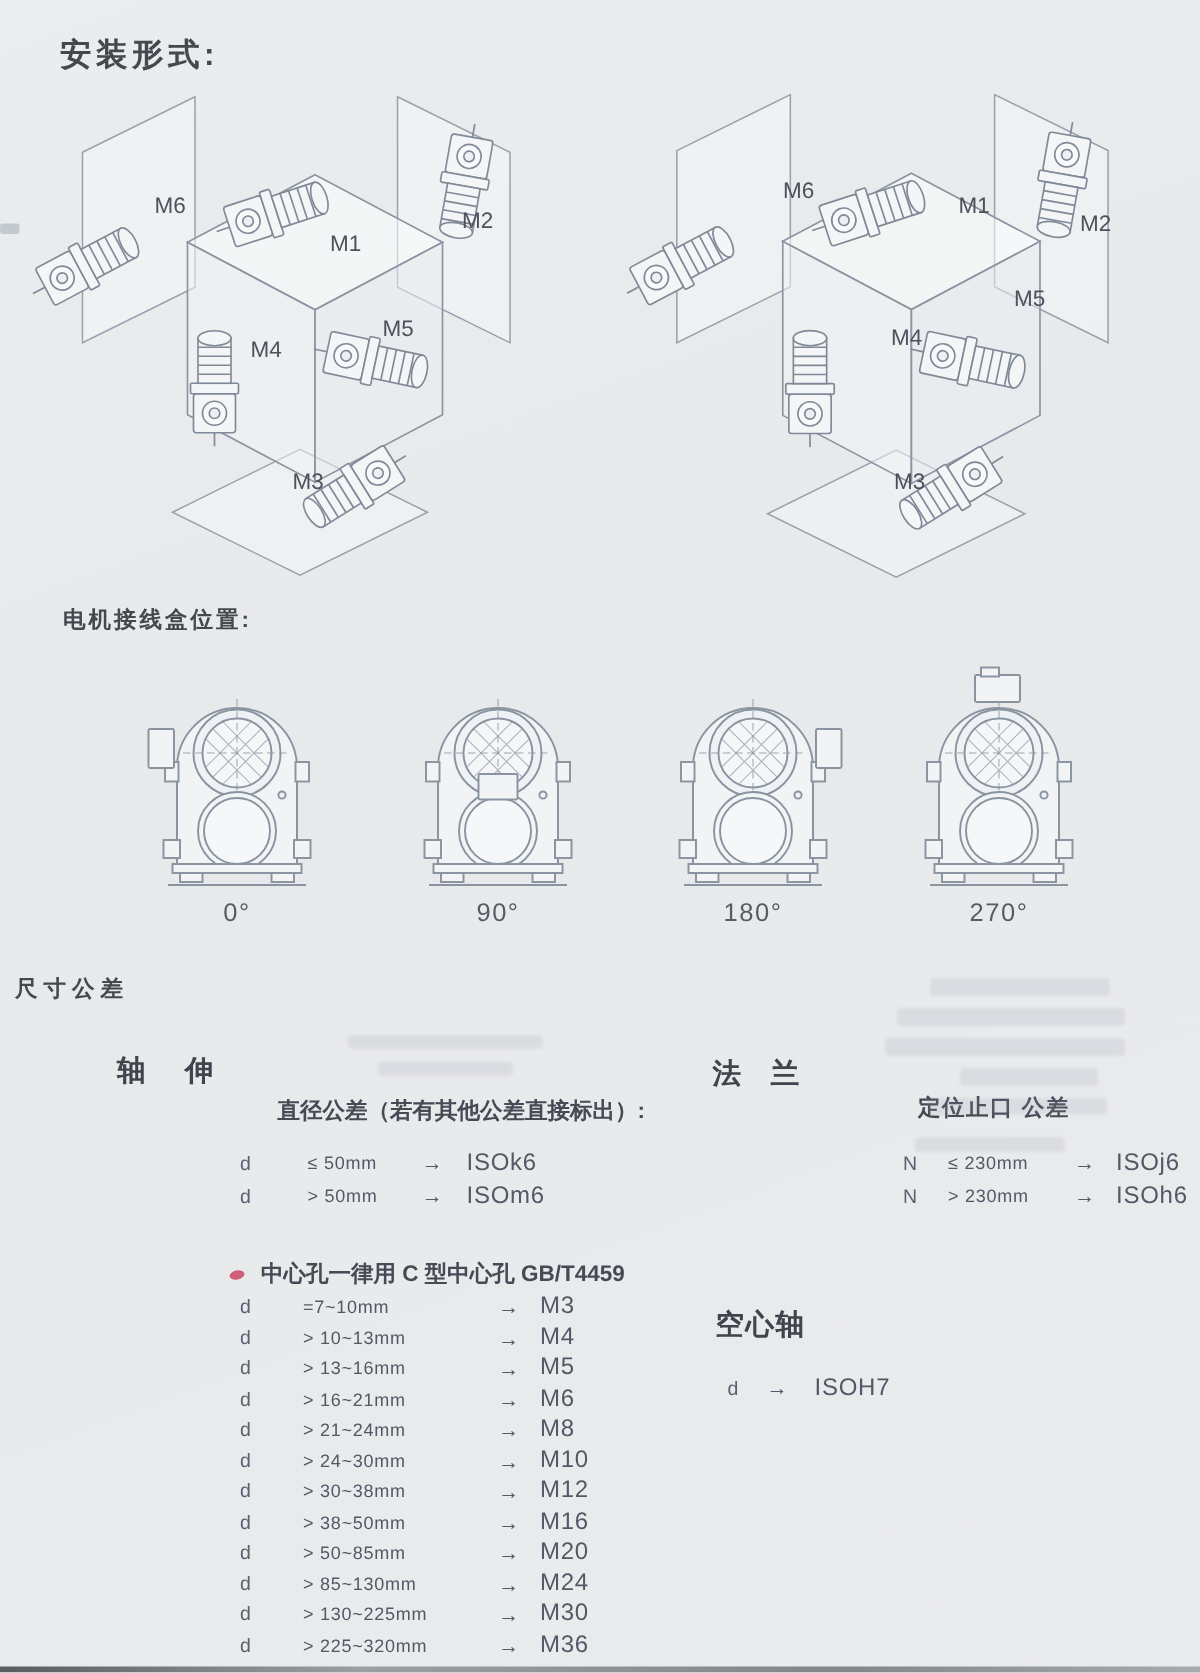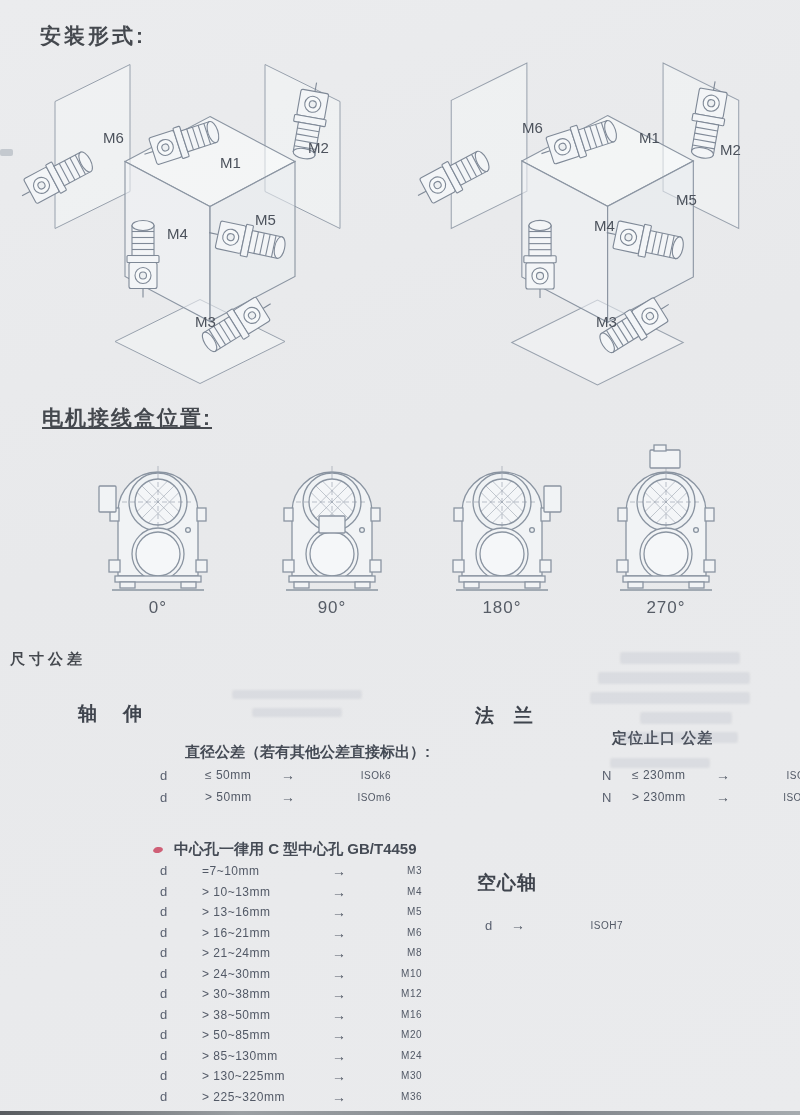--- a/index.html
+++ b/index.html
@@ -1,41 +1,41 @@
 <!DOCTYPE html>
 <html><head>
 <meta charset="utf-8">
 <style>
   html,body{margin:0;padding:0;background:#d8d9dc;}
   .page{position:relative;width:800px;height:1115px;margin:0 auto;overflow:hidden;
     background:linear-gradient(160deg,#ebecee 0%,#e8e9eb 42%,#eaebed 100%);
     font-family:"Liberation Sans",sans-serif;color:#4a4f59;}
   .h-main{position:absolute;font-weight:700;color:#45494f;white-space:pre;}
   #mounting-title{left:40px;top:22px;font-size:21px;letter-spacing:3px;}
-  #junction-title{left:42px;top:404px;font-size:21px;letter-spacing:2px;text-decoration:underline;}
+  #junction-title{left:42px;top:404px;font-size:15px;letter-spacing:2px;}
   #tolerance-title{left:10px;top:650px;font-size:15px;letter-spacing:4px;font-weight:600;}
   .sub-h{position:absolute;font-weight:700;font-size:19px;color:#3f444d;white-space:pre;letter-spacing:1px;}
   #shaft-h{left:78px;top:701px;}
   #flange-h{left:475px;top:703px;}
   #hollow-h{left:477px;top:870px;text-align:center;}
   .note{position:absolute;font-weight:700;font-size:15px;color:#454b55;white-space:pre;}
-  #dia-note{left:185px;top:731px;margin-top:12px;}
+  #dia-note{left:185px;top:731px;}
   #center-note{left:174px;top:824px;margin-top:16px;}
   #flange-note{left:612px;top:729px;letter-spacing:1px;}
   .tbl{position:absolute;display:grid;color:#525966;}
   .tbl span{line-height:15px;}
   #shaft-tbl{left:160px;top:768px;grid-template-columns:45px 76px 30px 80px;row-gap:7px;}
   #flange-tbl{left:602px;top:768px;grid-template-columns:30px 84px 28px 70px;row-gap:7px;}
   #center-tbl{left:160px;top:864px;grid-template-columns:42px 130px 28px 62px;row-gap:6.5px;}
   #center-tbl span{line-height:14px;}
   #hollow-tbl{left:485px;top:918px;grid-template-columns:26px 32px 80px;}
   .sym{font-size:13px;color:#5a6170;}
   .cond{font-size:12px;letter-spacing:.5px;white-space:pre;}
   .arrow{font-size:14px;}
-  .val{font-size:10px;letter-spacing:.5px;text-align:right;}
+  .val{font-size:16px;letter-spacing:.5px;}
   .iso{position:absolute;top:55px;}
   #iso-left{left:15px;width:370px;height:348px;}
   #iso-right{left:405px;width:385px;height:348px;}
   .iso svg{width:100%;height:100%;}
   .mlabel{position:absolute;font-size:15px;color:#4c525c;font-weight:500;}
   .jb-fig{position:absolute;top:444px;width:124px;text-align:center;margin:0;}
   .jb-fig figcaption{font-size:17px;color:#565c66;margin-top:2px;letter-spacing:1px;}
   .jbox{fill:#f1f3f5;stroke:#8a94a1;stroke-width:1.3;}
   .ghost{position:absolute;background:rgba(140,150,165,0.16);border-radius:3px;filter:blur(1.2px);}
   #red-dot{position:absolute;left:153px;top:847px;width:10px;height:6px;border-radius:50%;

